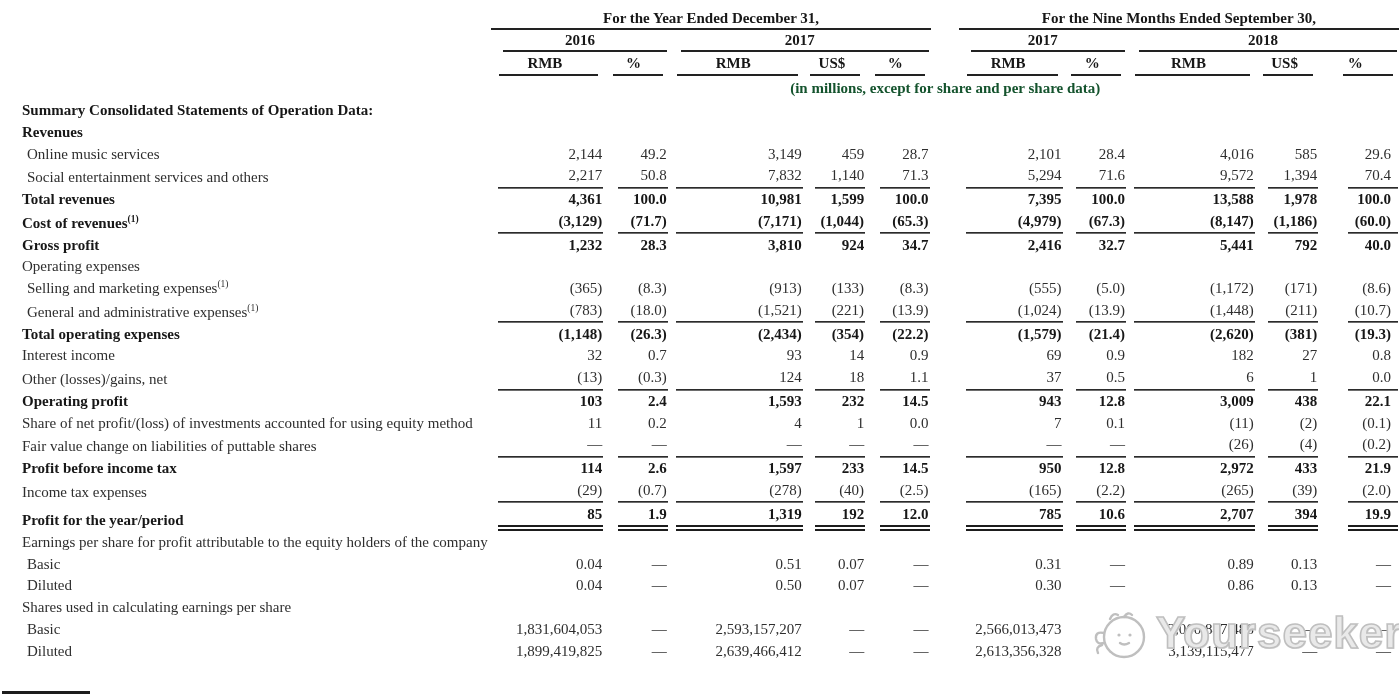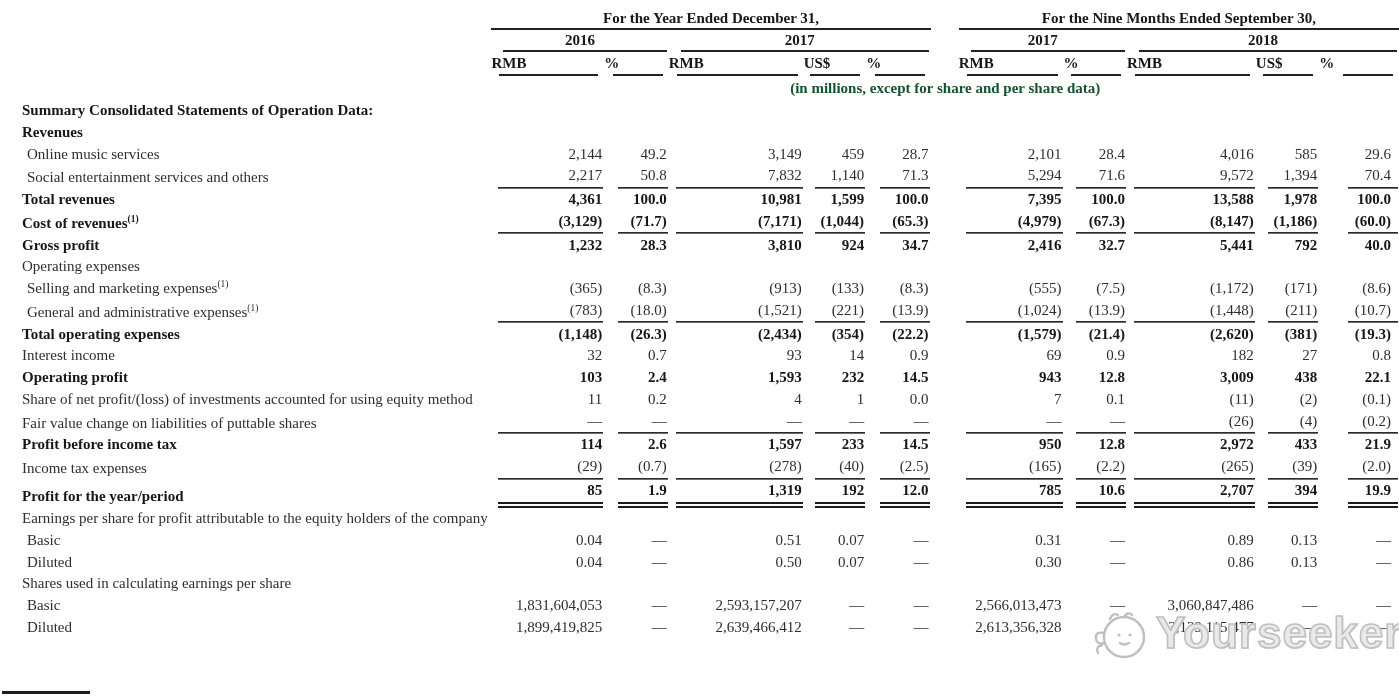--- a/index.html
+++ b/index.html
@@ -50,21 +50,21 @@
   }
   th.yr{
     text-align:center;
     background-image:linear-gradient(#222,#222);
     background-repeat:no-repeat;
     background-size:calc(100% - 14px) 2.2px;
     background-position:right 2px bottom 1px;
     padding-bottom:4px;
   }
   th.cur{
-    text-align:left;
+    text-align:center;
     background-repeat:no-repeat;
     background-position:right 6px bottom 1px;
     padding-bottom:4px;padding-right:6px;
   }
   th.cur.wide{
     background-image:linear-gradient(#222,#222);
     background-size:calc(100% - 14px) 2px;
   }
   th.cur.narrow{
     background-image:linear-gradient(#222,#222);
@@ -285,21 +285,21 @@
         </tr>
         <tr class="">
           <td class="lab ind1">Selling and marketing expenses<sup>(1)</sup></td>
           <td class="num c0 wideln">(365)</td>
           <td class="num c1 narrowln">(8.3)</td>
           <td class="num c2 wideln">(913)</td>
           <td class="num c3 narrowln">(133)</td>
           <td class="num c4 narrowln">(8.3)</td>
           <td></td>
           <td class="num c5 wideln">(555)</td>
-          <td class="num c6 narrowln">(7.5)</td>
+          <td class="num c6 narrowln">(5.0)</td>
           <td class="num c7 wideln">(1,172)</td>
           <td class="num c8 narrowln">(171)</td>
           <td class="num c9 narrowln">(8.6)</td>
         </tr>
         <tr class="rule">
           <td class="lab ind1">General and administrative expenses<sup>(1)</sup></td>
           <td class="num c0 wideln">(783)</td>
           <td class="num c1 narrowln">(18.0)</td>
           <td class="num c2 wideln">(1,521)</td>
           <td class="num c3 narrowln">(221)</td>
@@ -331,20 +331,34 @@
           <td class="num c1 narrowln">0.7</td>
           <td class="num c2 wideln">93</td>
           <td class="num c3 narrowln">14</td>
           <td class="num c4 narrowln">0.9</td>
           <td></td>
           <td class="num c5 wideln">69</td>
           <td class="num c6 narrowln">0.9</td>
           <td class="num c7 wideln">182</td>
           <td class="num c8 narrowln">27</td>
           <td class="num c9 narrowln">0.8</td>
+        </tr>
+        <tr class="rule">
+          <td class="lab">Other (losses)/gains, net</td>
+          <td class="num c0 wideln">(13)</td>
+          <td class="num c1 narrowln">(0.3)</td>
+          <td class="num c2 wideln">124</td>
+          <td class="num c3 narrowln">18</td>
+          <td class="num c4 narrowln">1.1</td>
+          <td></td>
+          <td class="num c5 wideln">37</td>
+          <td class="num c6 narrowln">0.5</td>
+          <td class="num c7 wideln">6</td>
+          <td class="num c8 narrowln">1</td>
+          <td class="num c9 narrowln">0.0</td>
         </tr>
         <tr class="bold">
           <td class="lab">Operating profit</td>
           <td class="num c0 wideln">103</td>
           <td class="num c1 narrowln">2.4</td>
           <td class="num c2 wideln">1,593</td>
           <td class="num c3 narrowln">232</td>
           <td class="num c4 narrowln">14.5</td>
           <td></td>
           <td class="num c5 wideln">943</td>

